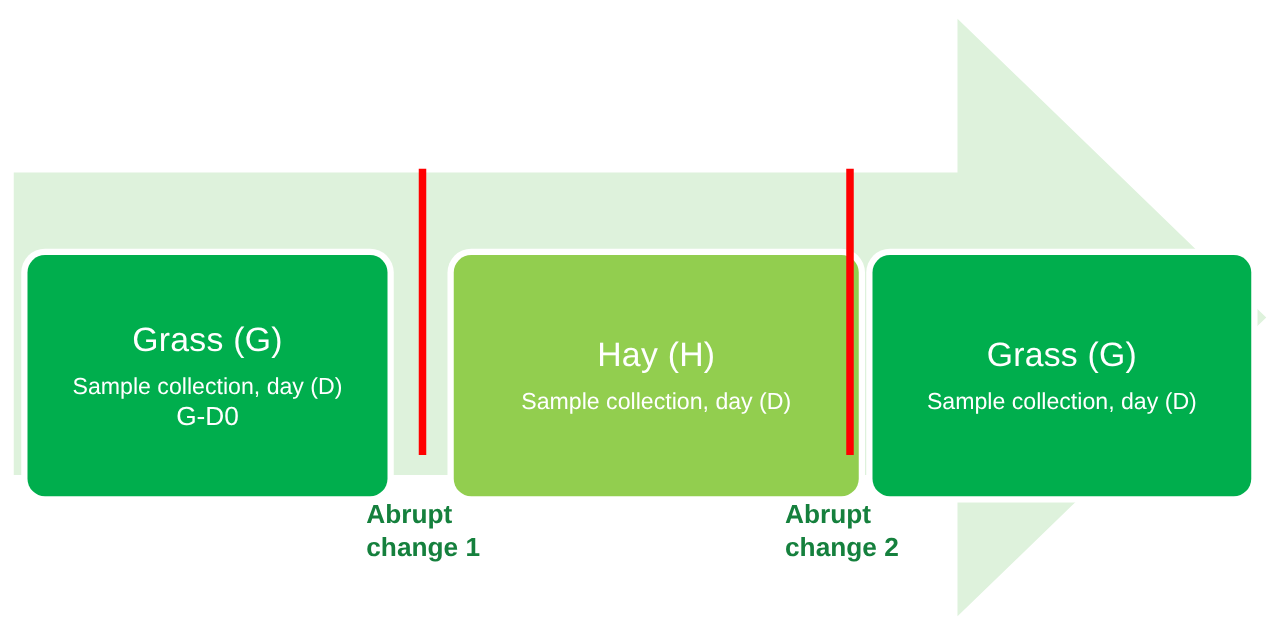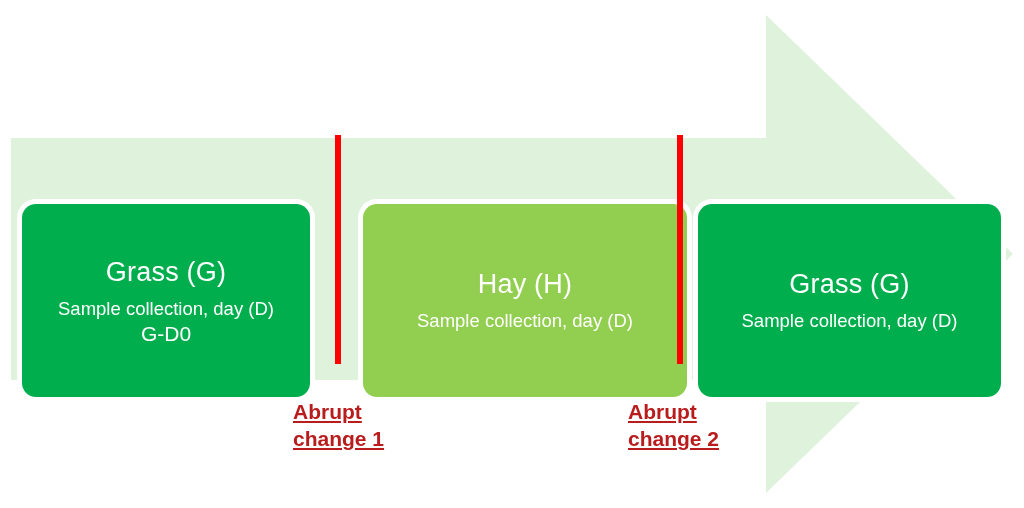--- a/index.html
+++ b/index.html
@@ -72,26 +72,25 @@
     background: #FF0000;
     top: 135px;
     height: 229px;
   }
   #divider-1 { left: 335px; }
   #divider-2 { left: 677px; }
 
   
   .change-label {
     position: absolute;
-    color: #b91c1c;
+    color: #15803d;
     font-size: 21px;
     line-height: 27px;
     font-weight: bold;
     white-space: pre-line;
-    text-decoration: underline;
   }
   #label-change-1 { left: 293px; top: 398px; }
   #label-change-2 { left: 628px; top: 398px; }
 </style>
 </head>
 <body>
 
 <div id="canvas">
 
   <svg id="arrow-svg" viewBox="0 0 1024 508" aria-hidden="true">

